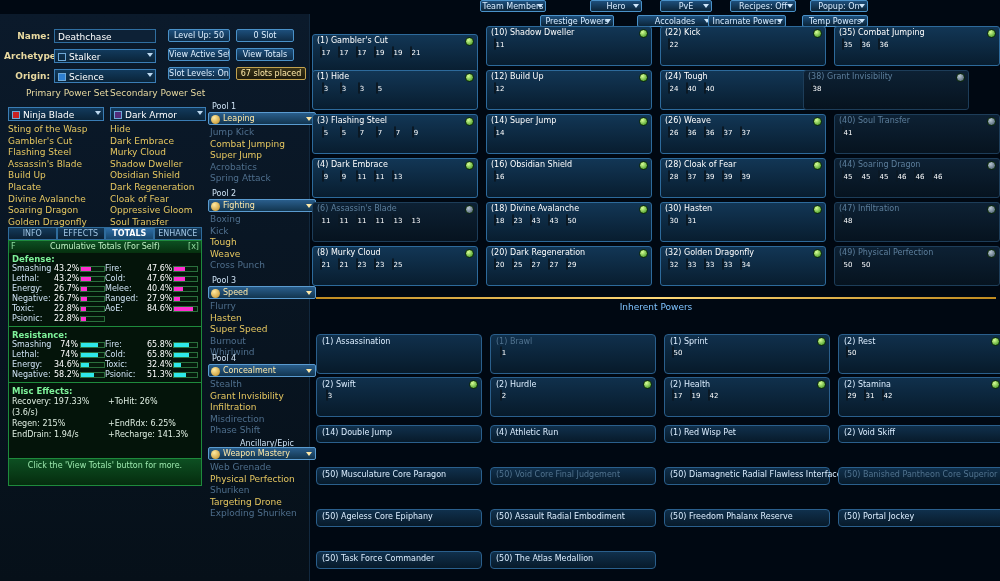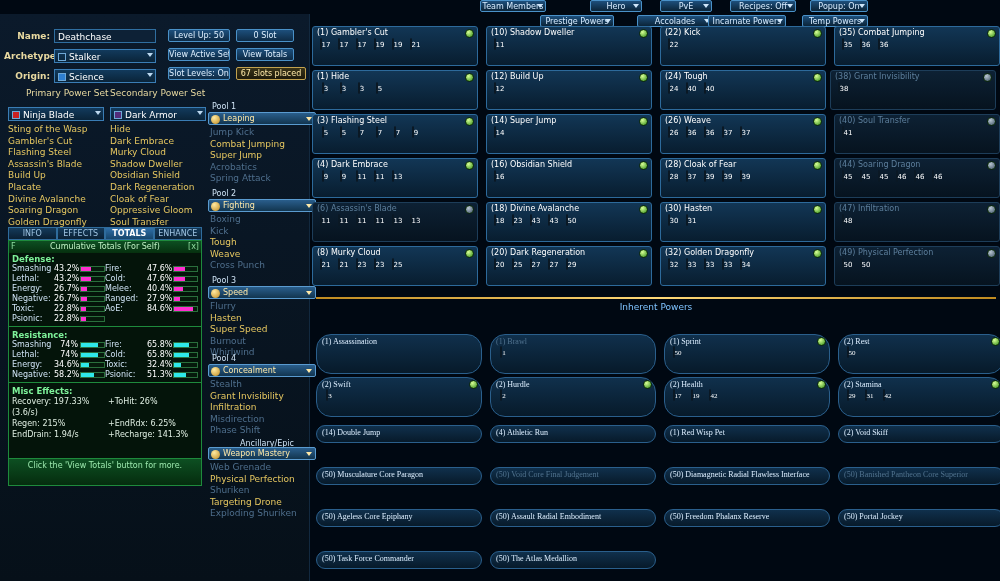--- a/index.html
+++ b/index.html
@@ -113,21 +113,21 @@
   .slot .ic { width:15px; height:15px; border-radius:3px; border:1px solid #0a1824;
     background:radial-gradient(circle at 40% 30%, #9fd8ff, #1a4f86); }
   .slot .lv { font-size:7px; color:#ffffff; line-height:8px; }
 
   .divider { position:absolute; left:316px; top:297px; width:680px; height:2px;
     background:linear-gradient(90deg,#c08b20,#ffd978,#c08b20); }
   .inherentTitle { position:absolute; left:316px; top:302px; width:680px;
     text-align:center; color:#7fc4ff; font-size:9px; }
 
   .inh { position:absolute; width:166px; height:40px;
-    background:linear-gradient(#10304c,#071a2a); border:1px solid #2a5f8c; border-radius:15px;font-family:Liberation Serif, serif;}
+    background:linear-gradient(#10304c,#071a2a); border:1px solid #2a5f8c; border-radius:4px;}
   .inh.wide { width:166px; height:18px; }
   .inh .nm { position:absolute; left:5px; top:2px; font-size:8px; color:#dceeff; white-space:nowrap;}
   .inh.dim .nm { color:#51738f; }
   .inh .orb { position:absolute; right:3px; top:2px; width:9px;height:9px;border-radius:50%;
     background:radial-gradient(circle at 35% 30%, #d8ff96, #2f8a16); border:1px solid #0c2a08;}
 </style>
 </head>
 <body>
 
 <div id="app">
@@ -436,21 +436,21 @@
       <div class="tbtn" style="left: 180px; top: 0px; width: 52px;"><span>PvE</span><span class="caret"></span></div>
       <div class="tbtn" style="left: 250px; top: 0px; width: 66px;"><span>Recipes: Off</span><span class="caret"></span></div>
       <div class="tbtn" style="left: 330px; top: 0px; width: 58px;"><span>Popup: On</span><span class="caret"></span></div>
       <div class="tbtn" style="left: 60px; top: 15px; width: 74px;"><span>Prestige Powers</span><span class="caret"></span></div>
       <div class="tbtn" style="left: 150px; top: 15px; width: 76px; margin-left: 7px;"><span>Accolades</span><span class="caret"></span></div>
       <div class="tbtn" style="left: 228px; top: 15px; width: 78px;"><span>Incarnate Powers</span><span class="caret"></span></div>
       <div class="tbtn" style="left: 322px; top: 15px; width: 66px;"><span>Temp Powers</span><span class="caret"></span></div>
     </div>
 
   <div class="grid" id="power-grid">
-      <div class="pwr" style="left: 0px; top: 0px;">
+      <div class="pwr" style="left: 0px; top: 8px;">
         <span class="nm">(1) Gambler's Cut</span>
         <span class="orb "></span>
         <span class="slots">
           <span class="slot"><span class="ic"></span><span class="lv">17</span></span>
           <span class="slot"><span class="ic"></span><span class="lv">17</span></span>
           <span class="slot"><span class="ic"></span><span class="lv">17</span></span>
           <span class="slot"><span class="ic"></span><span class="lv">19</span></span>
           <span class="slot"><span class="ic"></span><span class="lv">19</span></span>
           <span class="slot"><span class="ic"></span><span class="lv">21</span></span>
         </span>
@@ -497,21 +497,21 @@
       </div>
       <div class="pwr" style="left: 348px; top: 44px;">
         <span class="nm">(24) Tough</span>
         <span class="orb "></span>
         <span class="slots">
           <span class="slot"><span class="ic"></span><span class="lv">24</span></span>
           <span class="slot"><span class="ic"></span><span class="lv">40</span></span>
           <span class="slot"><span class="ic"></span><span class="lv">40</span></span>
         </span>
       </div>
-      <div class="pwr dim" style="left: 518px; top: 44px; padding-left: 16px;">
+      <div class="pwr dim" style="left: 491px; top: 44px; padding-left: 16px;">
         <span class="nm">(38) Grant Invisibility</span>
         <span class="orb grey"></span>
         <span class="slots">
           <span class="slot"><span class="ic"></span><span class="lv">38</span></span>
         </span>
       </div>
       <div class="pwr" style="left: 0px; top: 88px;">
         <span class="nm">(3) Flashing Steel</span>
         <span class="orb "></span>
         <span class="slots">

